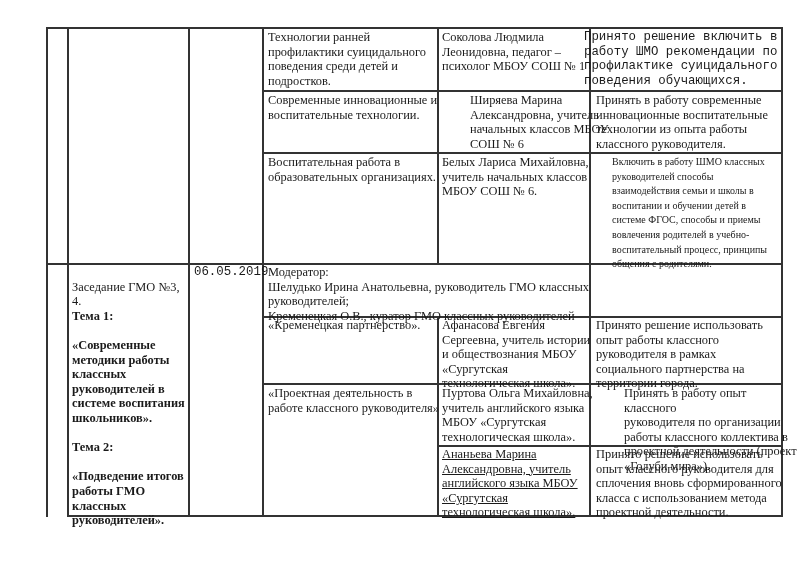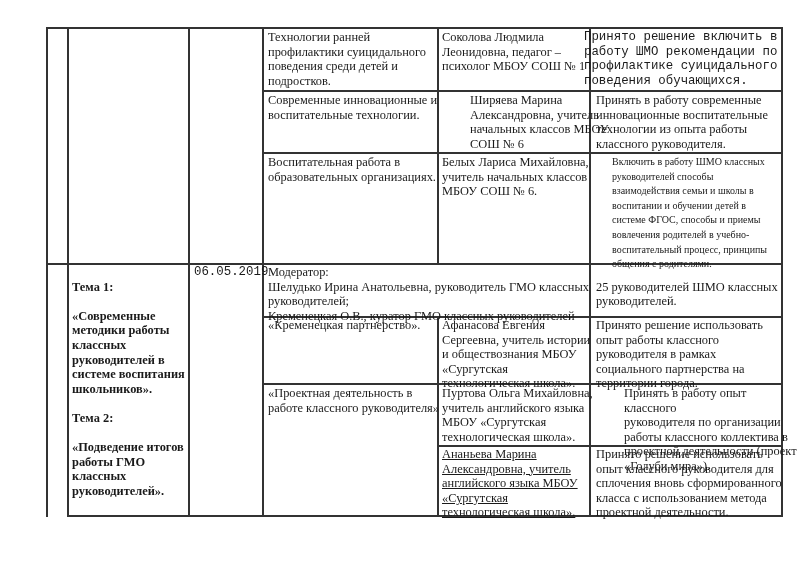--- a/index.html
+++ b/index.html
@@ -67,41 +67,40 @@
   <div class="cell" style="left:612px;top:155px;font-size:10px;">Включить в работу ШМО классных
 руководителей способы
 взаимодействия семьи и школы в
 воспитании и обучении детей в
 системе ФГОС, способы и приемы
 вовлечения родителей в учебно-
 воспитательный процесс, принципы
 общения с родителями.</div>
 
   <div class="cell" style="left:72px;top:265px;width:115px;">
+    <span>Заседание ГМО №3, 4.</span>
     <div class="bold">Тема 1:</div>
     <div class="bold" style="white-space:pre-line;">«Современные
 методики работы
 классных
 руководителей в
 системе воспитания
 школьников».</div>
     <div class="bold">Тема 2:</div>
     <div class="bold" style="white-space:pre-line;">«Подведение итогов
 работы ГМО
 классных
 руководителей».</div>
   </div>
   <div class="cell" style="left:194px;top:265px;font-family:Liberation Mono, monospace;">06.05.2019</div>
   <div class="cell" style="left:268px;top:265px;">Модератор:
 Шелудько Ирина Анатольевна, руководитель ГМО классных
 руководителей;
 Кременецкая О.В., куратор ГМО классных руководителей</div>
   <div class="cell" style="left:596px;top:265px;">
-    <div style="white-space:pre-line;">25 руководителей ШМО классных
-руководителей.</div>
   </div>
 
   <div class="cell" style="left:268px;top:318px;">«Кременецкая партнерство».</div>
   <div class="cell" style="left:442px;top:318px;">Афанасова Евгения
 Сергеевна, учитель истории
 и обществознания МБОУ
 «Сургутская
 технологическая школа».</div>
   <div class="cell" style="left:596px;top:318px;">Принято решение использовать
 опыт работы классного

